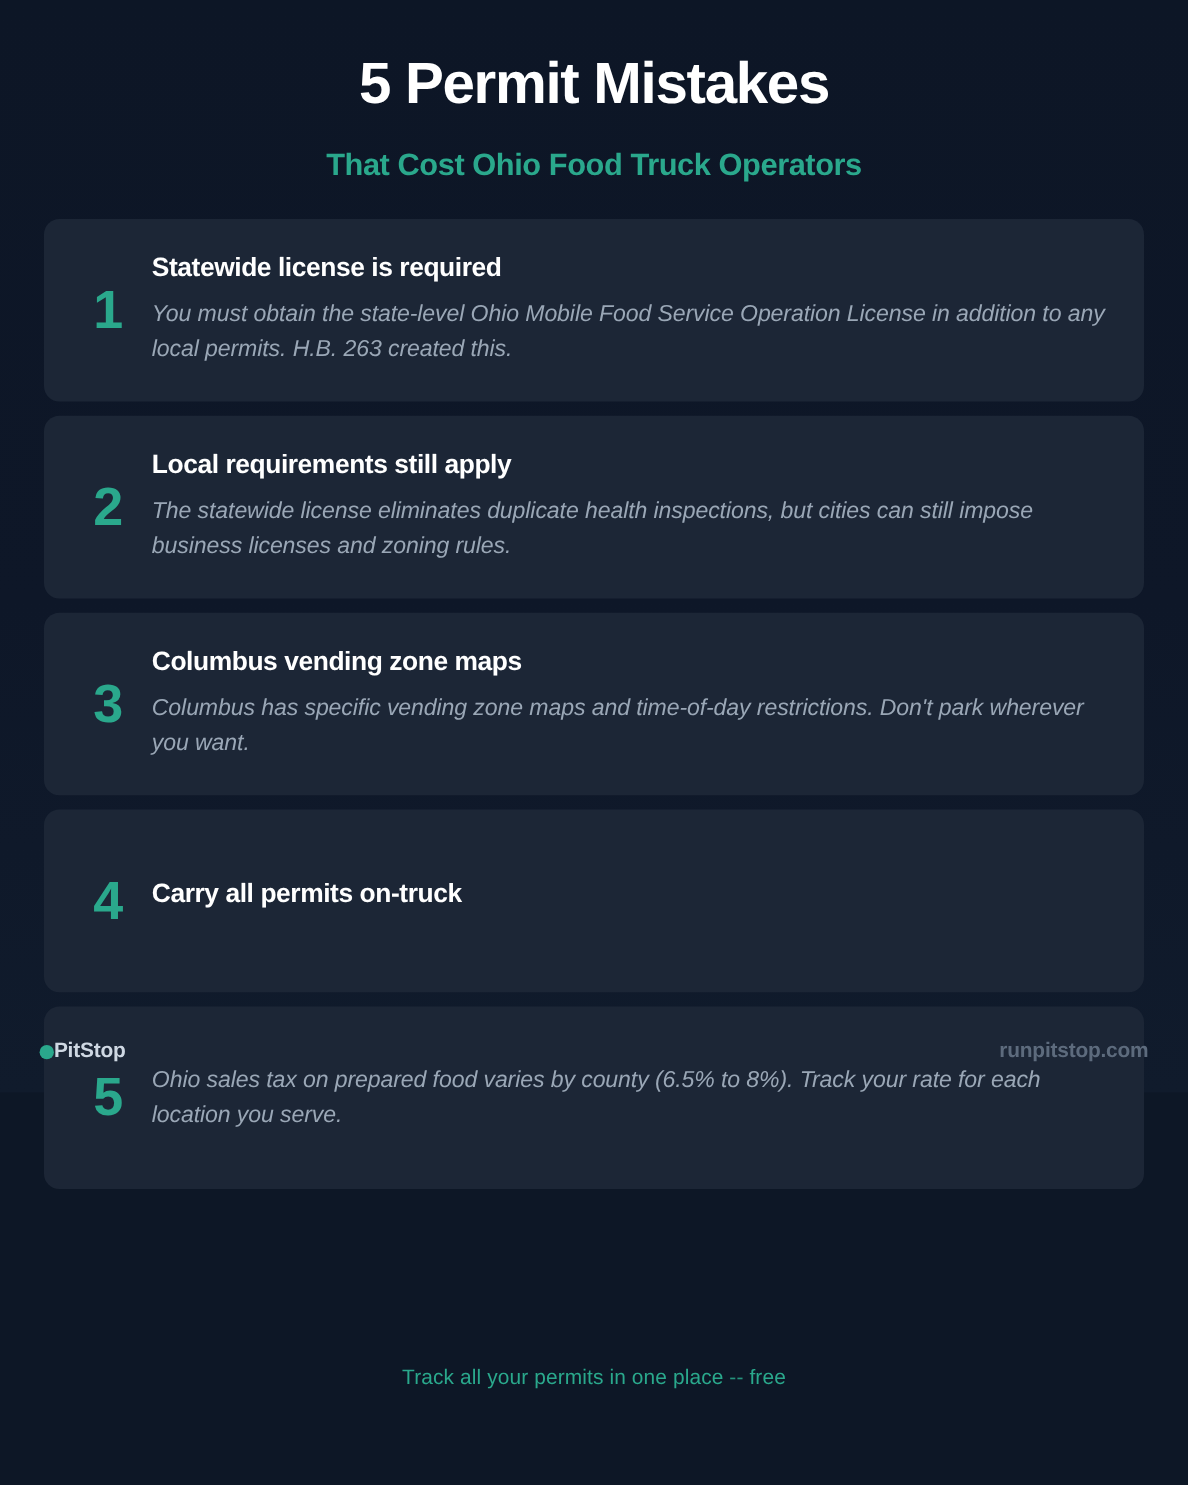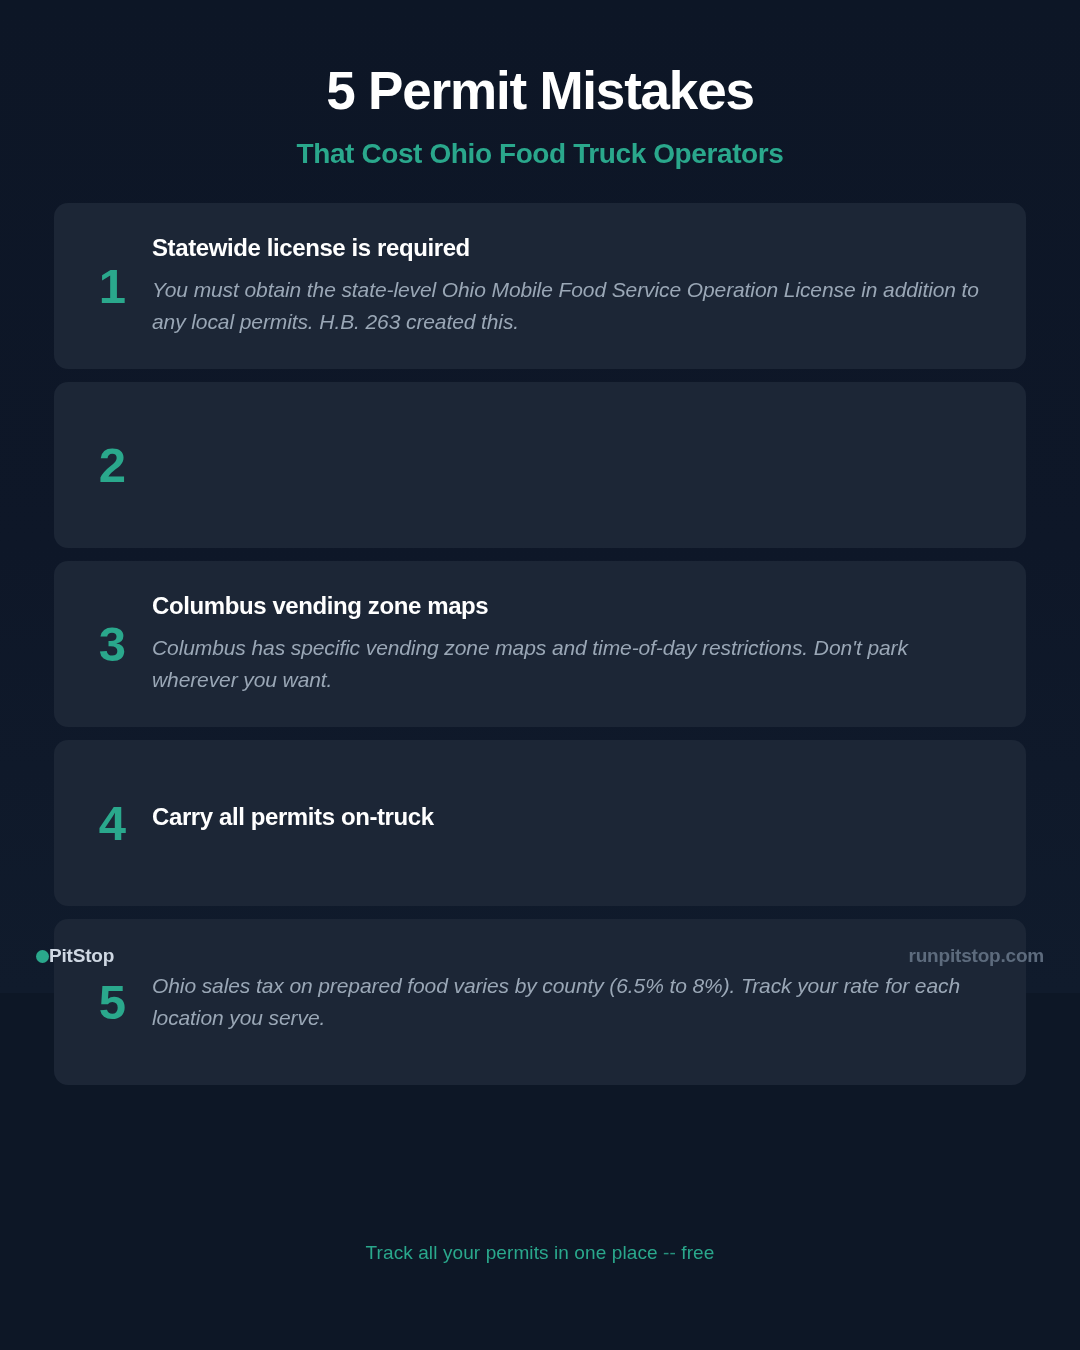--- a/index.html
+++ b/index.html
@@ -8,37 +8,37 @@
     height: 1350px;
     background: #0d1726;
     font-family: "Liberation Sans", sans-serif;
     overflow: hidden;
   }
   .page {
     position: relative;
     width: 1080px;
     height: 993px;
     background: linear-gradient(180deg, #0d1626 0%, #0e1728 55%, #101b2c 100%);
-    padding: 14px;
+    padding: 0;
   }
 
   
   .header {
     padding-top: 48px;
     text-align: center;
   }
   .title {
     font-size: 53px;
     font-weight: 700;
     letter-spacing: -1.2px;
     color: #ffffff;
     line-height: 1.08;
   }
   .subtitle {
-    margin-top: 19px;
+    margin-top: 29px;
     font-size: 28px;
     font-weight: 700;
     letter-spacing: -0.4px;
     color: #2aa88c;
   }
 
   
   .cards {
     margin-top: 33px;
     padding: 0 40px;
@@ -149,20 +149,24 @@
     <div class="card">
       <div class="num">1</div>
       <div class="card-body">
         <div class="card-title">Statewide license is required</div>
         <div class="card-text">You must obtain the state-level Ohio Mobile Food Service Operation License in addition to any local permits. H.B. 263 created this.</div>
       </div>
     </div>
 
     <div class="card">
       <div class="num">2</div>
+      <div class="card-body">
+        <div class="card-title">Local requirements still apply</div>
+        <div class="card-text">The statewide license eliminates duplicate health inspections, but cities can still impose business licenses and zoning rules.</div>
+      </div>
     </div>
 
     <div class="card">
       <div class="num">3</div>
       <div class="card-body">
         <div class="card-title">Columbus vending zone maps</div>
         <div class="card-text">Columbus has specific vending zone maps and time-of-day restrictions. Don't park wherever you want.</div>
       </div>
     </div>
 

